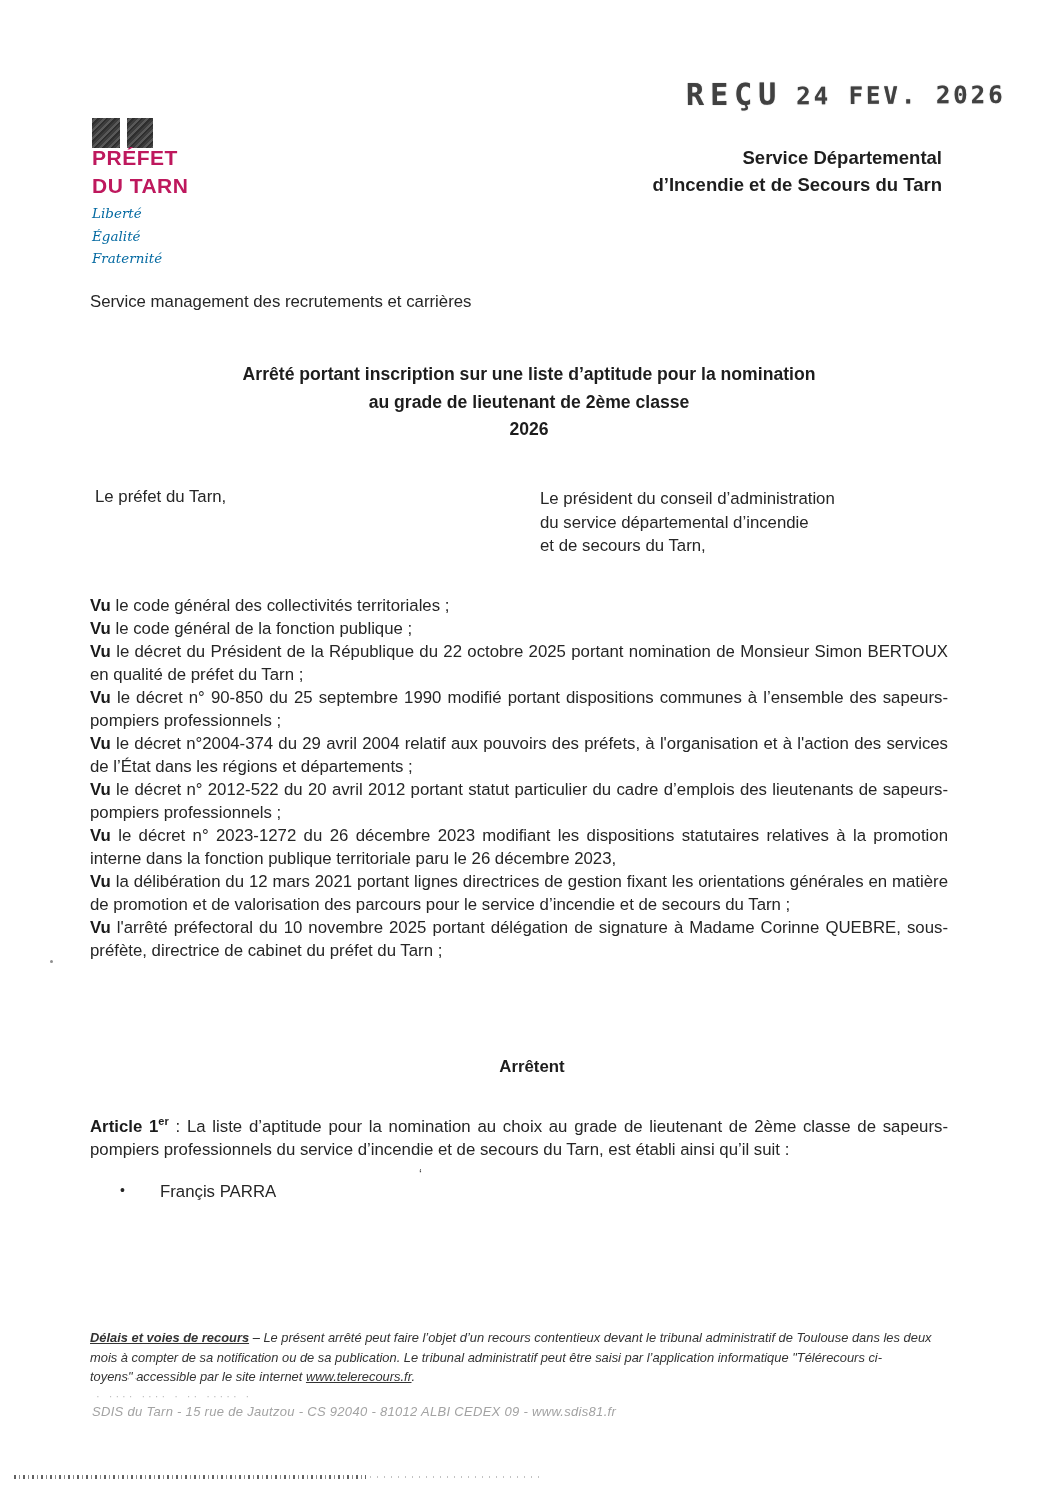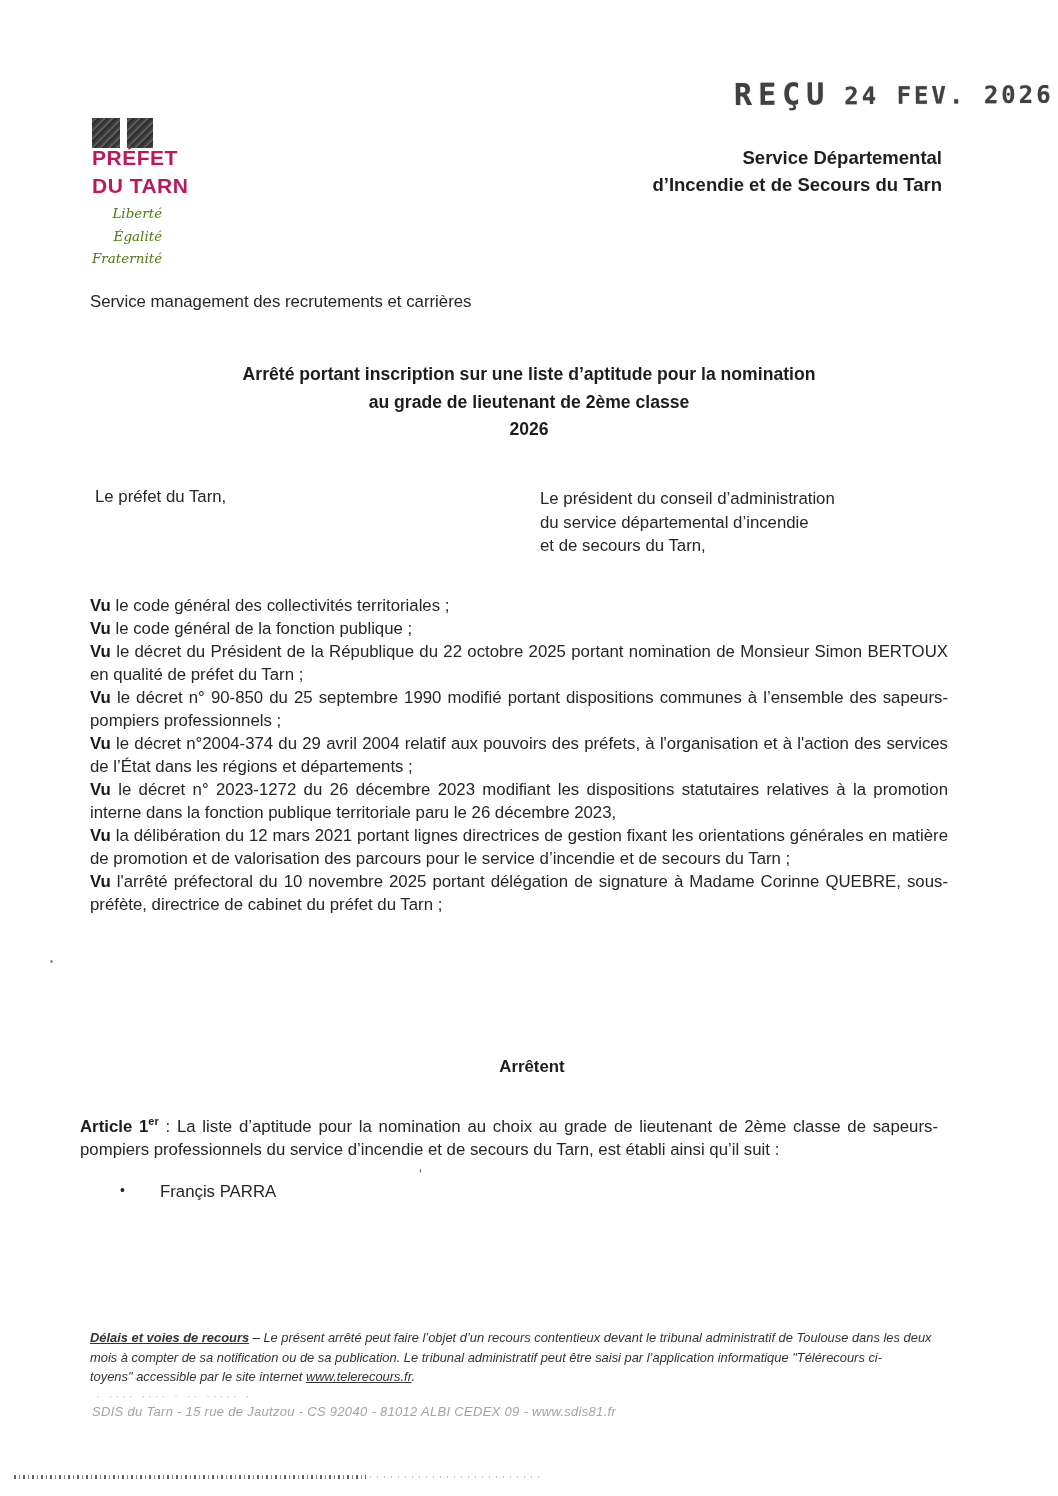--- a/index.html
+++ b/index.html
@@ -16,48 +16,48 @@
 
   
   .stamp{
     left:686px;top:76px;
     display:flex;align-items:baseline;gap:14px;
     color:#414141;
     transform:rotate(-0.4deg);
     text-shadow:0 0 1px rgba(65,65,65,.55);
     white-space:nowrap;
   }
-  .stamp .received{font-size:30px;letter-spacing:6px;font-weight:bold;font-family:"DejaVu Sans Mono", monospace;margin-left:48px;}
+  .stamp .received{font-size:30px;letter-spacing:6px;font-weight:bold;font-family:"DejaVu Sans Mono", monospace;}
   .stamp .sdate{font-size:24px;letter-spacing:3px;font-weight:bold;font-family:"DejaVu Sans Mono", monospace;}
 
   
   .flags{left:92px;top:118px;display:flex;gap:7px;}
   .flag{width:28px;height:30px;background:
     repeating-linear-gradient(135deg,#3c3c3c 0 2px,#585858 2px 4px,#2e2e2e 4px 6px);}
   .flag.second{width:26px;}
   .prefet{left:92px;top:144px;font-weight:bold;color:#be185d;font-size:21px;line-height:28px;letter-spacing:.5px;}
-  .motto{left:92px;top:202px;font-family:"DejaVu Serif", serif;font-style:italic;font-size:13.5px;line-height:22.5px;color:#4d7c0f;text-align:right;}
+  .motto{left:92px;top:202px;font-family:"DejaVu Serif", serif;font-style:italic;font-size:13.5px;line-height:22.5px;color:#0369a1;}
 
   .org{left:540px;top:144px;width:402px;text-align:right;font-weight:bold;font-size:18.5px;line-height:27px;color:#1e1e1e;}
 
   .service-line{left:90px;top:292px;font-size:16.8px;}
 
   .doc-title{left:99px;top:361px;width:860px;text-align:center;font-weight:bold;font-size:17.6px;line-height:27.5px;color:#1d1d1d;}
 
   .party-left{left:95px;top:487px;font-size:16.8px;}
   .party-right{left:540px;top:487px;font-size:16.8px;line-height:23.5px;}
 
   .vu-block{left:90px;top:594px;width:858px;font-size:16.8px;line-height:23px;}
   .vu-block p{margin:0;text-align:justify;}
   .vu-block b{color:#1b1b1b;}
 
   .proposition{left:155px;top:996px;font-size:16.8px;font-style:italic;}
   .arretent{left:102px;top:1057px;width:860px;text-align:center;font-weight:bold;font-size:16.8px;color:#1d1d1d;}
 
-  .article{left:80px;top:1110px;width:858px;font-size:16.8px;line-height:23px;text-align:justify;margin:0;}
+  .article{left:90px;top:1110px;width:858px;font-size:16.8px;line-height:23px;text-align:justify;margin:0;}
   .article b{color:#1b1b1b;}
   .article sup{font-size:11px;}
 
   .bullet-row{left:120px;top:1182px;font-size:16.8px;display:flex;}
   .bullet-glyph{width:40px;font-size:14px;}
 
   .artifact-mark{left:419px;top:1166px;font-size:13px;color:#4a4a4a;}
   .artifact-dot{left:50px;top:960px;width:3px;height:3px;border-radius:50%;background:#8f8f8f;}
 
   .footer-recours{left:90px;top:1328px;width:880px;font-size:12.9px;line-height:19.5px;font-style:italic;color:#333;white-space:nowrap;}
@@ -118,20 +118,21 @@
     <div>du service départemental d’incendie</div>
     <div>et de secours du Tarn,</div>
   </div>
 
   <div class="abs vu-block">
     <p><b>Vu</b><span> le code général des collectivités territoriales ;</span></p>
     <p><b>Vu</b><span> le code général de la fonction publique ;</span></p>
     <p><b>Vu</b><span> le décret du Président de la République du 22 octobre 2025 portant nomination de Monsieur Simon BERTOUX en qualité de préfet du Tarn ;</span></p>
     <p><b>Vu</b><span> le décret n° 90-850 du 25 septembre 1990 modifié portant dispositions communes à l’ensemble des sapeurs-pompiers professionnels ;</span></p>
     <p><b>Vu</b><span> le décret n°2004-374 du 29 avril 2004 relatif aux pouvoirs des préfets, à l'organisation et à l'action des services de l’État dans les régions et départements ;</span></p>
+    <p><b>Vu</b><span> le décret n° 2012-522 du 20 avril 2012 portant statut particulier du cadre d’emplois des lieutenants de sapeurs-pompiers professionnels ;</span></p>
     <p><b>Vu</b><span> le décret n° 2023-1272 du 26 décembre 2023 modifiant les dispositions statutaires relatives à la promotion interne dans la fonction publique territoriale paru le 26 décembre 2023,</span></p>
     <p><b>Vu</b><span> la délibération du 12 mars 2021 portant lignes directrices de gestion fixant les orientations générales en matière de promotion et de valorisation des parcours pour le service d’incendie et de secours du Tarn ;</span></p>
     <p><b>Vu</b><span> l'arrêté préfectoral du 10 novembre 2025 portant délégation de signature à Madame Corinne QUEBRE, sous-préfète, directrice de cabinet du préfet du Tarn ;</span></p>
   </div>
 
   <div class="abs artifact-dot"></div>
 
 
   <div class="abs arretent">Arrêtent</div>
 

